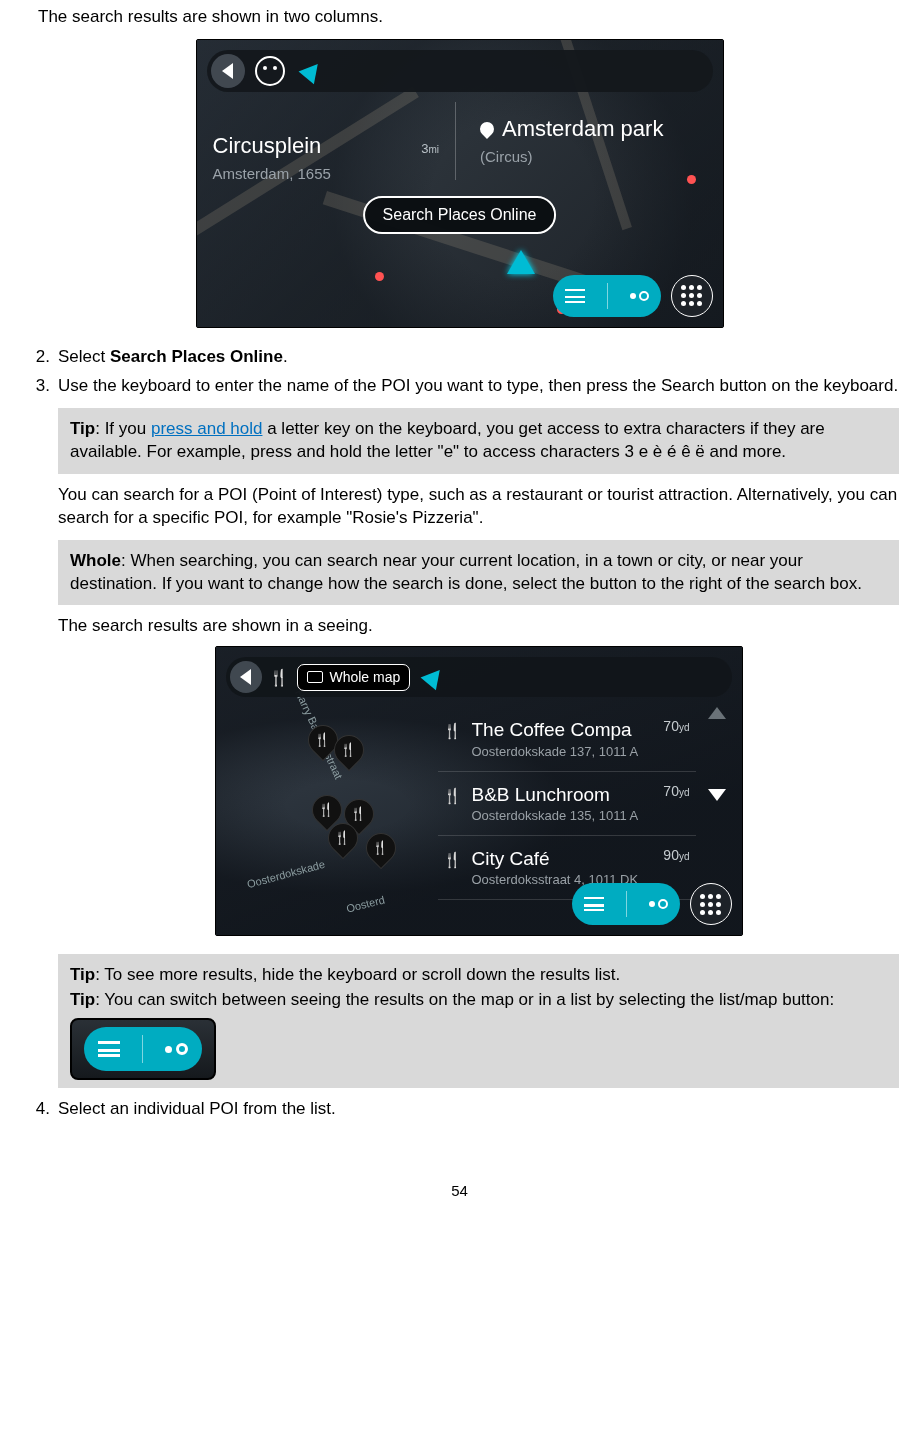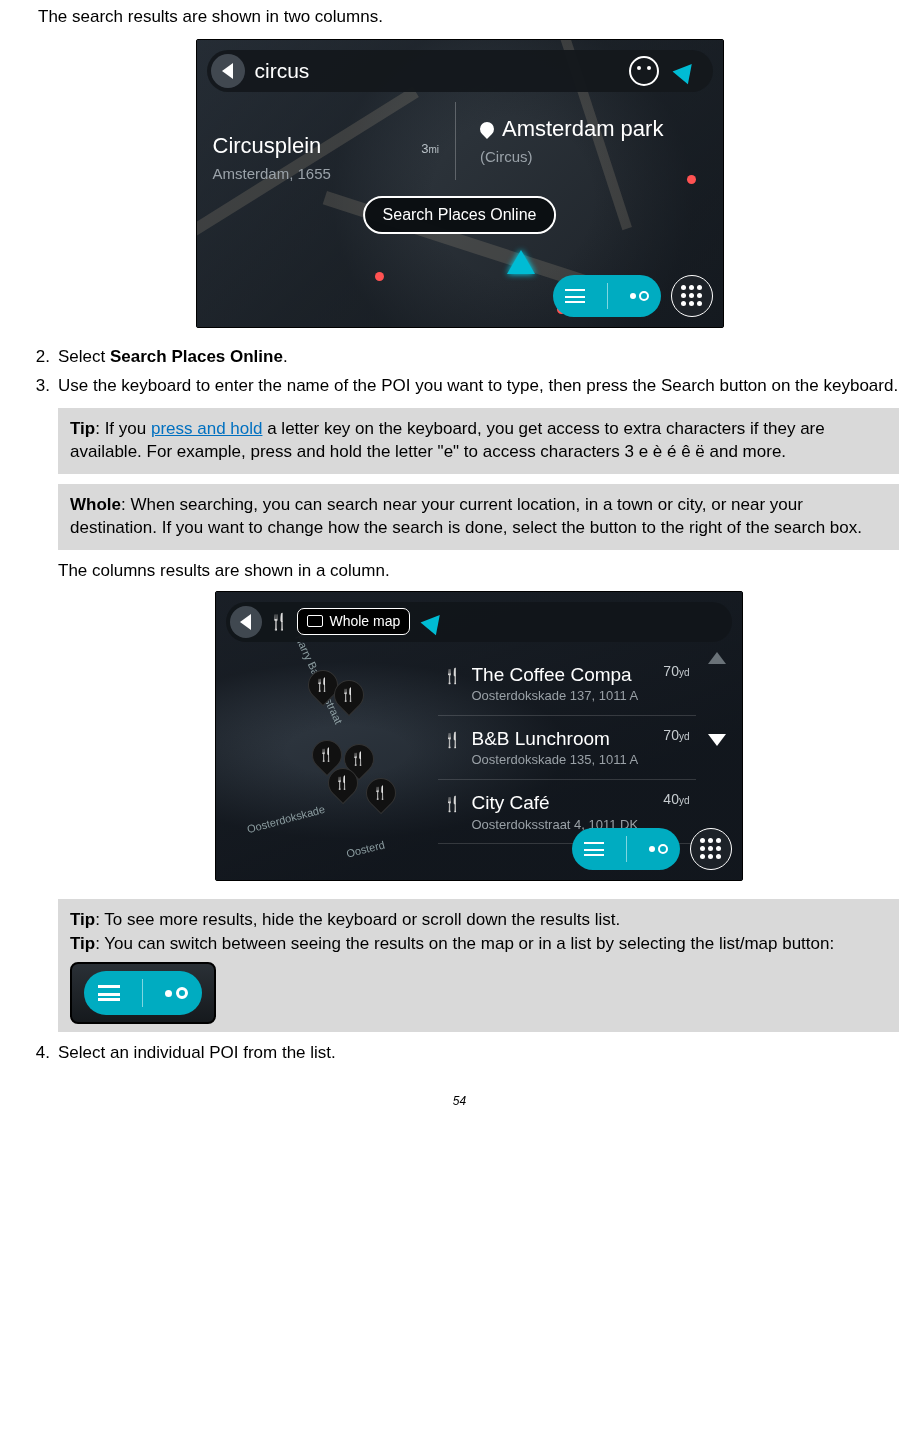--- a/index.html
+++ b/index.html
@@ -175,21 +175,21 @@
     width:118px;height:44px;background:#00acc1;border-radius:22px;
     display:flex;align-items:center;justify-content:space-between;padding:0 14px;
   }
   .listmap-inner .hamburger{width:22px;height:16px;border-top:3px solid #fff;border-bottom:3px solid #fff;position:relative;}
   .listmap-inner .hamburger::after{content:"";position:absolute;top:5px;left:0;right:0;height:3px;background:#fff;}
   .listmap-inner .divider{width:1px;height:28px;background:rgba(255,255,255,0.5);}
   .listmap-inner .pin-o{display:flex;gap:4px;align-items:center;}
   .listmap-inner .pin-o::before{content:"";width:7px;height:7px;background:#fff;border-radius:50%;}
   .listmap-inner .pin-dot{width:12px;height:12px;border:3px solid #fff;border-radius:50%;}
 
-  .page-num{text-align:center;font-size:12px;margin-top:28px;font-style:italic;}
+  .page-num{text-align:center;font-size:15px;margin-top:60px;}
 </style>
 </head>
 <body>
 
 <p class="intro-text">The search results are shown in two columns.</p>
 
 <div class="screenshot-container">
   <div class="nav-screenshot">
     <div class="map-bg"></div>
     <div class="road" style="left:-40px;top:120px;width:280px;height:12px;transform:rotate(-32deg);"></div>
@@ -198,21 +198,20 @@
     <div class="map-dot" style="background:#ff5252;left:178px;top:232px;"></div>
     <div class="map-dot" style="background:#ff5252;left:360px;top:265px;"></div>
     <div class="map-dot" style="background:#ffc107;left:380px;top:250px;"></div>
     <div class="map-dot" style="background:#ff5252;left:490px;top:135px;"></div>
     <div class="arrow-cursor" style="left:310px;top:210px;"></div>
 
     <div class="top-bar">
       <div class="round-btn">
           <div class="back-chevron"></div>
         </div>
-      <div class="search-text">circus</div>
       <div class="smile-icon"></div>
       <div class="round-btn" style="background:transparent;">
           <div class="nav-arrow-icon"></div>
         </div>
     </div>
 
     <div class="results-row">
       <div class="result-col left">
         <div class="result-title">
           <span>Circusplein</span>
@@ -264,26 +263,27 @@
     <span>Select </span><span class="bold">Search Places Online</span><span>.</span>
   </li>
   <li>
     <span class="num">3.</span>
     <span>Use the keyboard to enter the name of the POI you want to type, then press the Search button on the keyboard.</span>
 
     <div class="callout">
       <p><span class="bold">Tip</span><span>: If you </span><span class="link">press and hold</span><span> a letter key on the keyboard, you get access to extra characters if they are available. For example, press and hold the letter "e" to access characters 3 e è é ê ë and more.</span></p>
     </div>
 
+    <p class="step-sub">You can search for a POI (Point of Interest) type, such as a restaurant or tourist attraction. Alternatively, you can search for a specific POI, for example "Rosie's Pizzeria".</p>
 
     <div class="callout">
       <p><span class="bold">Whole</span><span>: When searching, you can search near your current location, in a town or city, or near your destination. If you want to change how the search is done, select the button to the right of the search box.</span></p>
     </div>
 
-    <p class="step-sub">The columns results are shown in a column.</p>
+    <p class="step-sub">The search results are shown in a seeing.</p>
 
     
     <div class="screenshot-container">
       <div class="nav-screenshot2">
         <div class="map-bg2"></div>
         <div class="street-label" style="left:54px;top:80px;transform:rotate(65deg);">Harry Banninkstraat</div>
         <div class="street-label" style="left:30px;top:220px;transform:rotate(-15deg);">Oosterdokskade</div>
         <div class="street-label" style="left:130px;top:250px;transform:rotate(-14deg);">Oosterd</div>
         <div class="poi-pin" style="left:92px;top:78px;">
             <span class="fork">🍴</span>
@@ -334,21 +334,21 @@
               <div class="addr">Oosterdokskade 135, 1011 A</div>
             </div>
             <div class="dist2"><span>70</span><span class="u">yd</span></div>
           </div>
           <div class="result-item">
             <span class="fork2">🍴</span>
             <div class="info">
               <div class="ttl">City Café</div>
               <div class="addr">Oosterdoksstraat 4, 1011 DK</div>
             </div>
-            <div class="dist2"><span>40</span><span class="u">yd</span></div>
+            <div class="dist2"><span>90</span><span class="u">yd</span></div>
           </div>
         </div>
 
         <div class="scroll-col">
           <div class="chev up"></div>
           <div class="chev dn"></div>
         </div>
 
         <div class="bottom-right-controls">
           <div class="toggle-pill">

